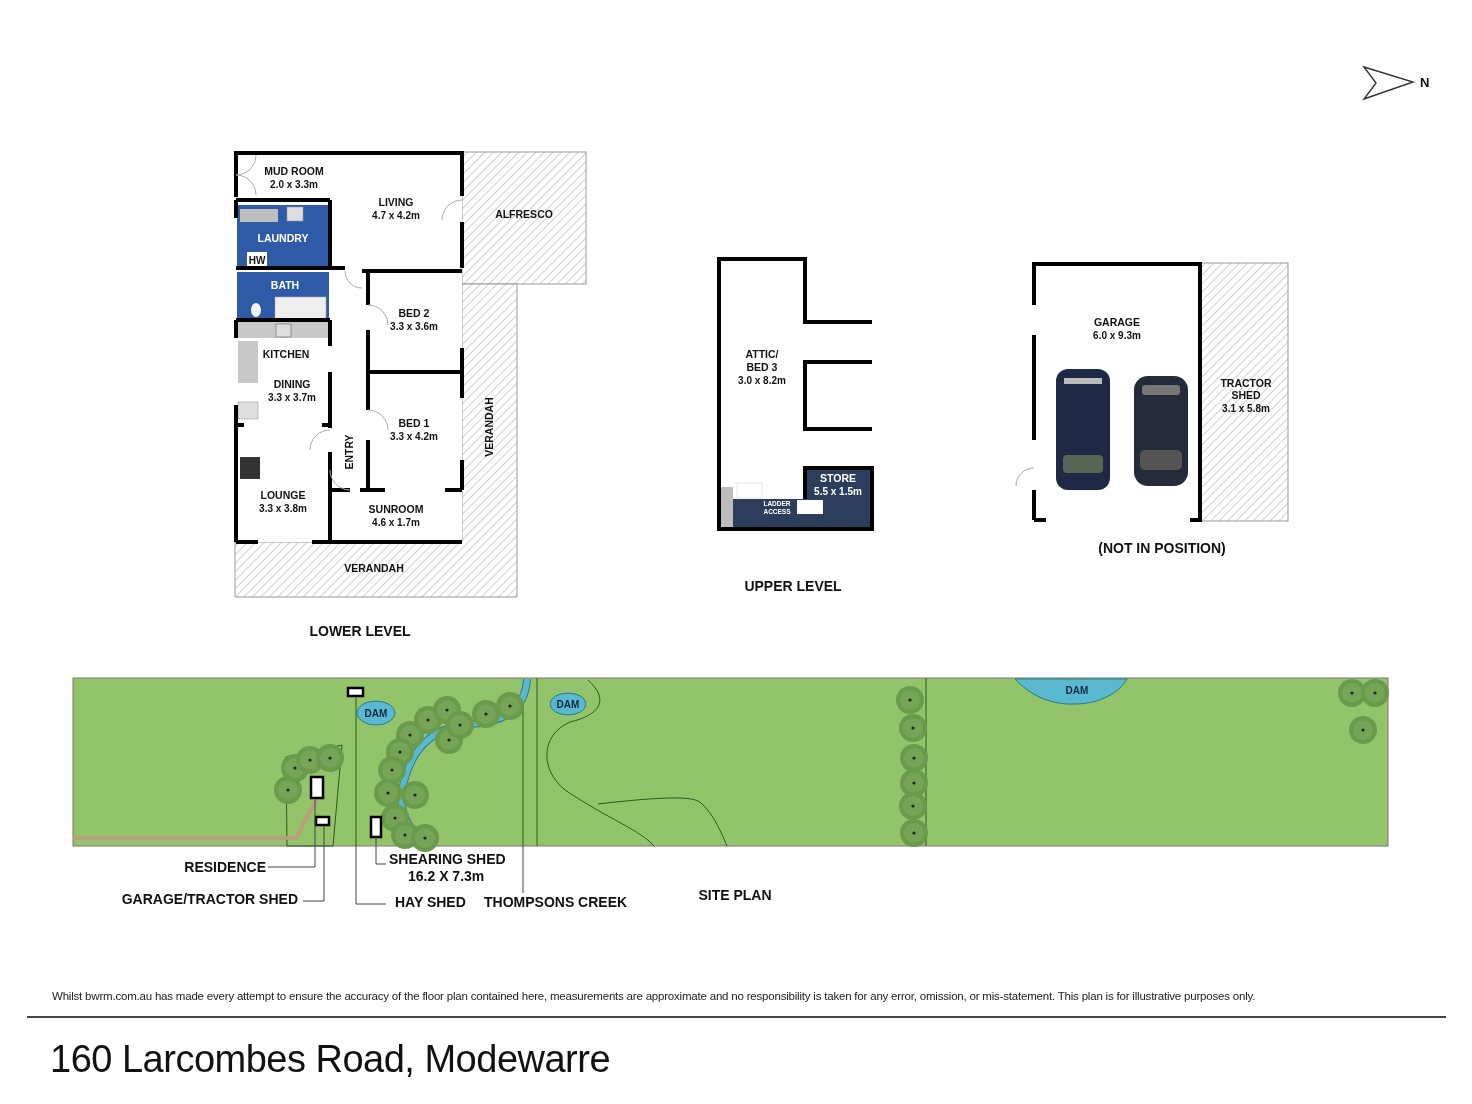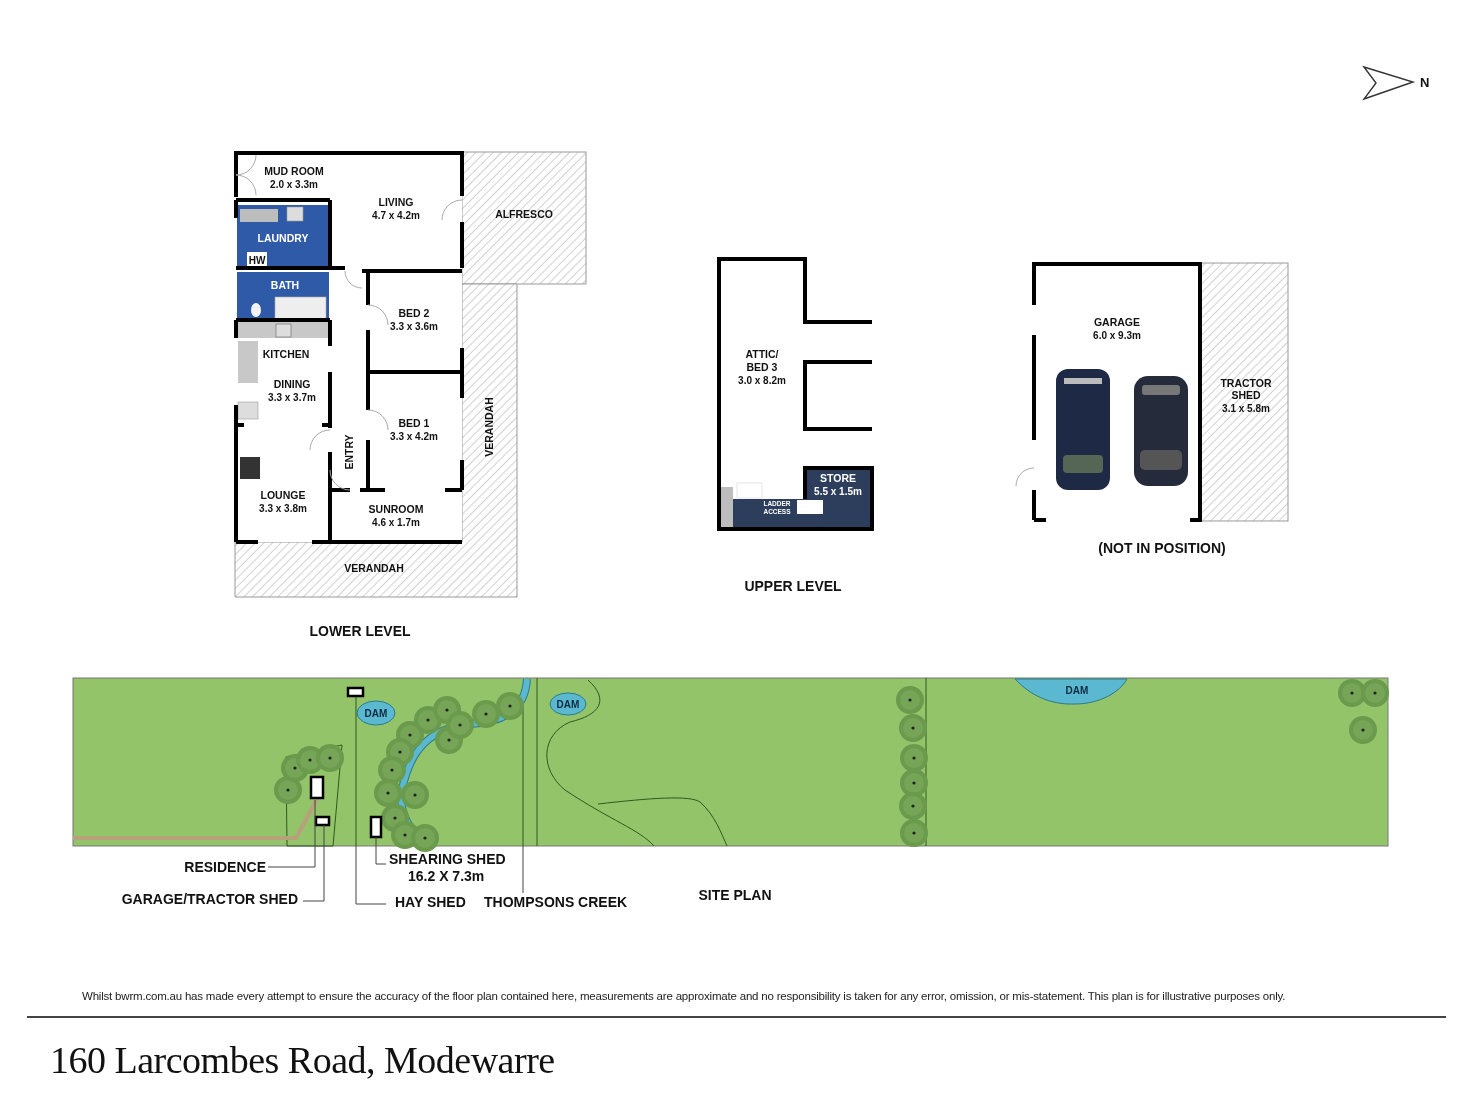--- a/index.html
+++ b/index.html
@@ -1,24 +1,24 @@
 <!DOCTYPE html>
 <html><head>
 <meta charset="utf-8">
 <style>
   html, body { margin:0; padding:0; background:#fff; }
   body { width:1472px; height:1104px; position:relative; overflow:hidden;
          font-family:"Liberation Sans", sans-serif; color:#111; }
   svg text { font-family:"Liberation Sans", sans-serif; font-weight:bold; fill:#111; }
   #plan { position:absolute; left:0; top:0; }
   .disclaimer { position:absolute; left:52px; top:990px; font-size:11.5px; color:#222;
-                font-family:"Liberation Sans", sans-serif; letter-spacing:-0.2px;margin-left:30px; }
+                font-family:"Liberation Sans", sans-serif; letter-spacing:-0.2px; }
   .rule { position:absolute; left:27px; top:1016px; width:1419px; height:0; border-top:2px solid #444; }
   .address { position:absolute; left:50px; top:1038px; font-size:38px; color:#111;
-             font-family:Liberation Serif, serif; font-weight:normal; letter-spacing:-0.5px; }
+             font-family:Liberation Sans, sans-serif; font-weight:normal; letter-spacing:-0.5px; }
 </style>
 </head>
 <body>
 
 <svg id="plan" width="1472" height="1000" viewBox="0 0 1472 1000" xmlns="http://www.w3.org/2000/svg">
   <defs>
     <pattern id="hatch" patternUnits="userSpaceOnUse" width="6" height="6" patternTransform="rotate(45)">
       <rect width="6" height="6" fill="#fff"></rect>
       <line x1="0" y1="0" x2="0" y2="6" stroke="#9a9a9a" stroke-width="0.9"></line>
     </pattern>

